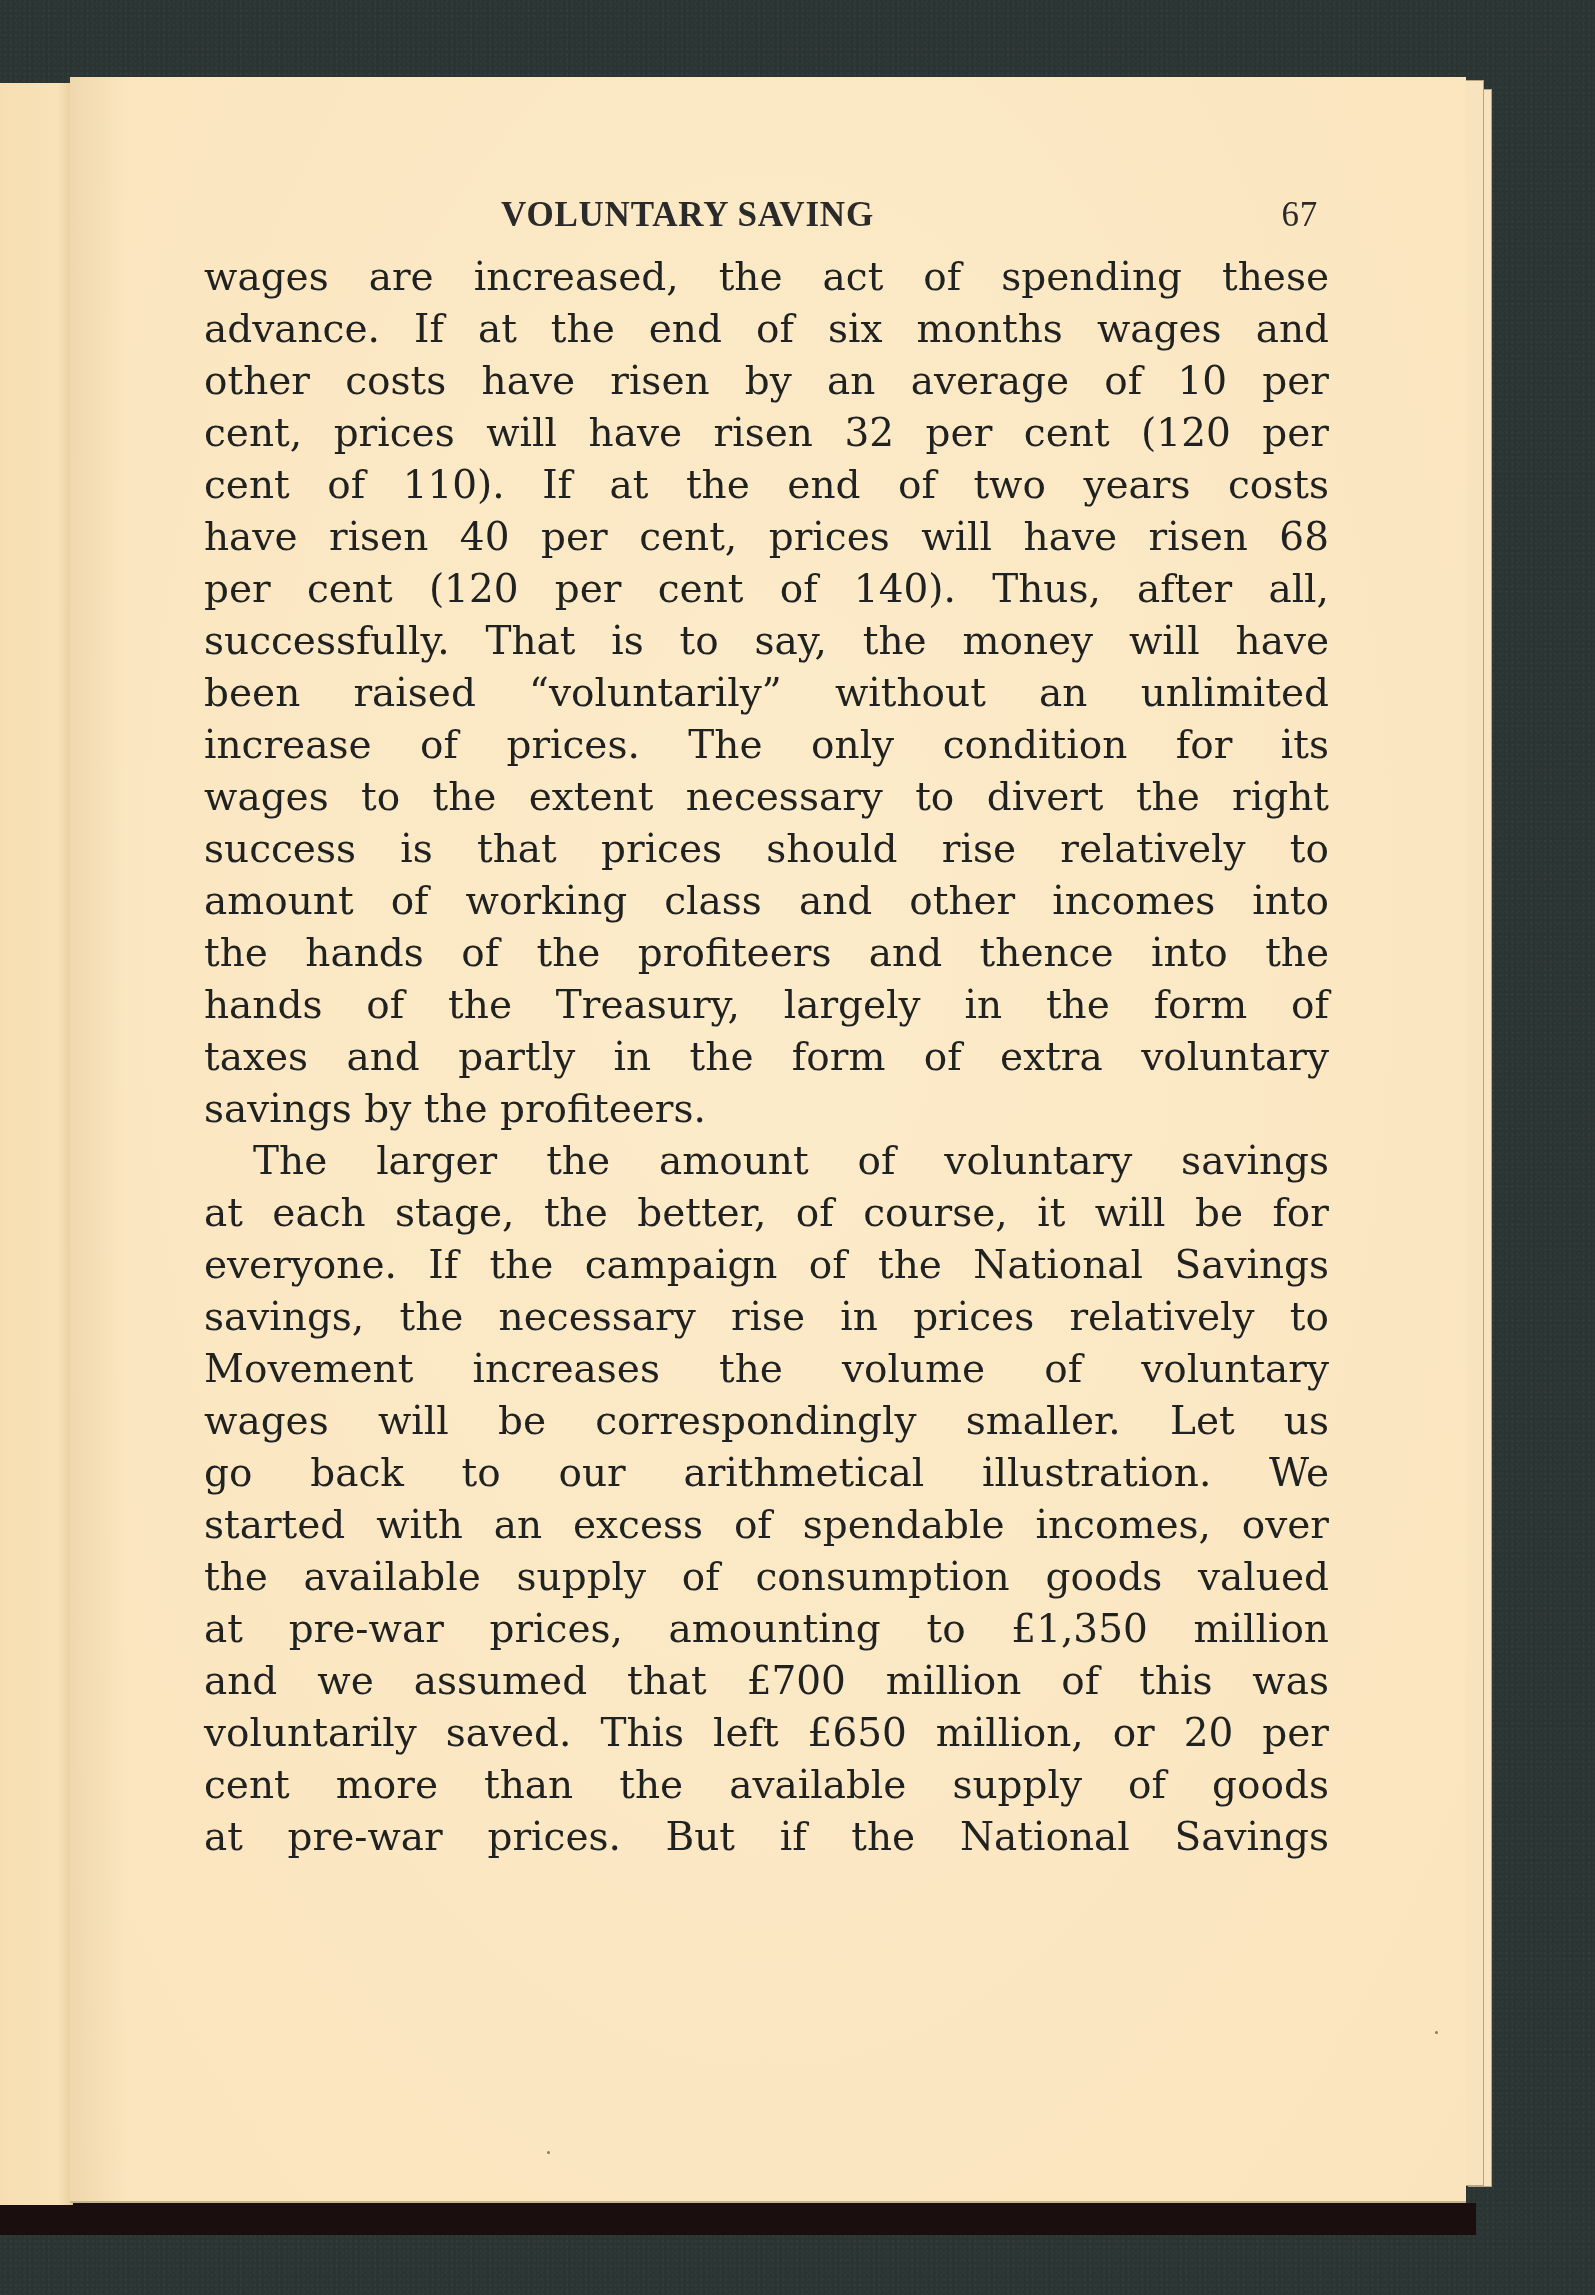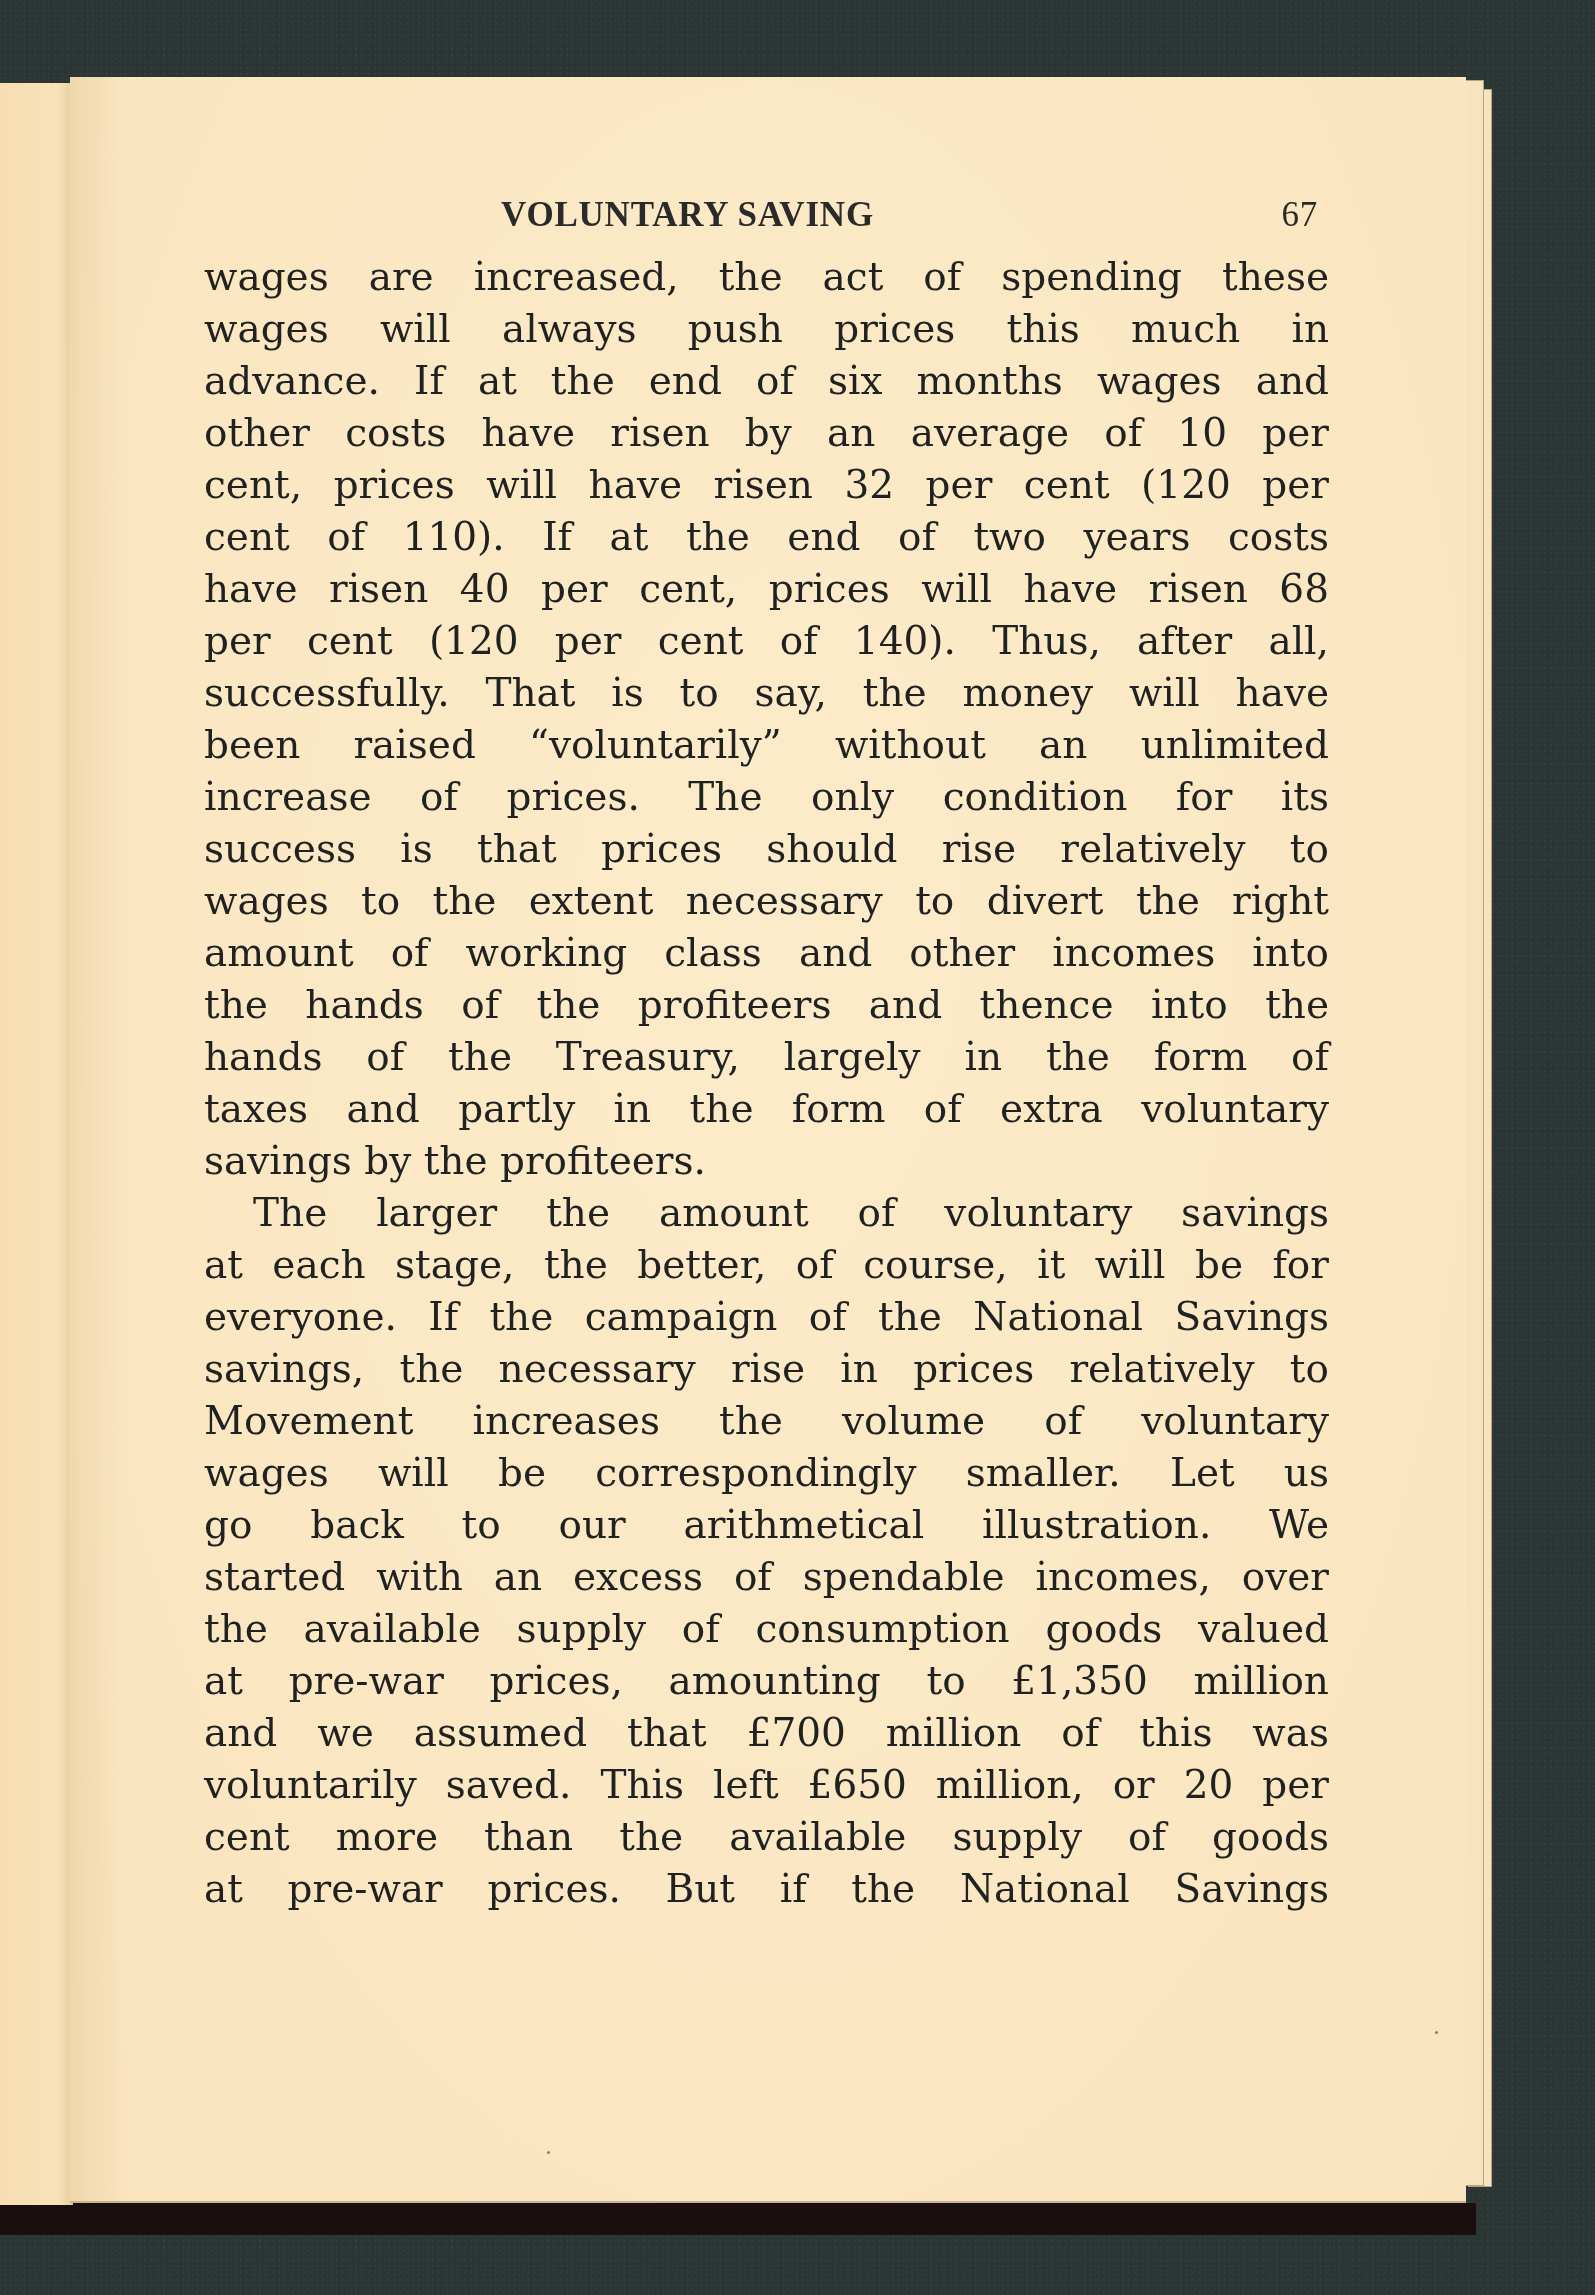--- a/index.html
+++ b/index.html
@@ -116,32 +116,31 @@
 
 <div class="page">
   <div class="running-head">
     <span class="running-title">VOLUNTARY SAVING</span>
     <span class="page-number">67</span>
   </div>
 
   <div class="text-block">
     <div>
       <span class="line">wages are increased, the act of spending these</span>
-      <span class="line">wages will always push prices this much in</span>
       <span class="line">advance. If at the end of six months wages and</span>
       <span class="line">other costs have risen by an average of 10 per</span>
       <span class="line">cent, prices will have risen 32 per cent (120 per</span>
       <span class="line">cent of 110). If at the end of two years costs</span>
       <span class="line">have risen 40 per cent, prices will have risen 68</span>
       <span class="line">per cent (120 per cent of 140). Thus, after all,</span>
       <span class="line">successfully. That is to say, the money will have</span>
       <span class="line">been raised “voluntarily” without an unlimited</span>
       <span class="line">increase of prices. The only condition for its</span>
+      <span class="line">wages to the extent necessary to divert the right</span>
       <span class="line">success is that prices should rise relatively to</span>
-      <span class="line">wages to the extent necessary to divert the right</span>
       <span class="line">amount of working class and other incomes into</span>
       <span class="line">the hands of the profiteers and thence into the</span>
       <span class="line">hands of the Treasury, largely in the form of</span>
       <span class="line">taxes and partly in the form of extra voluntary</span>
       <span class="line last">savings by the profiteers.</span>
     </div>
     <div>
       <span class="line indent">The larger the amount of voluntary savings</span>
       <span class="line">at each stage, the better, of course, it will be for</span>
       <span class="line">everyone. If the campaign of the National Savings</span>

